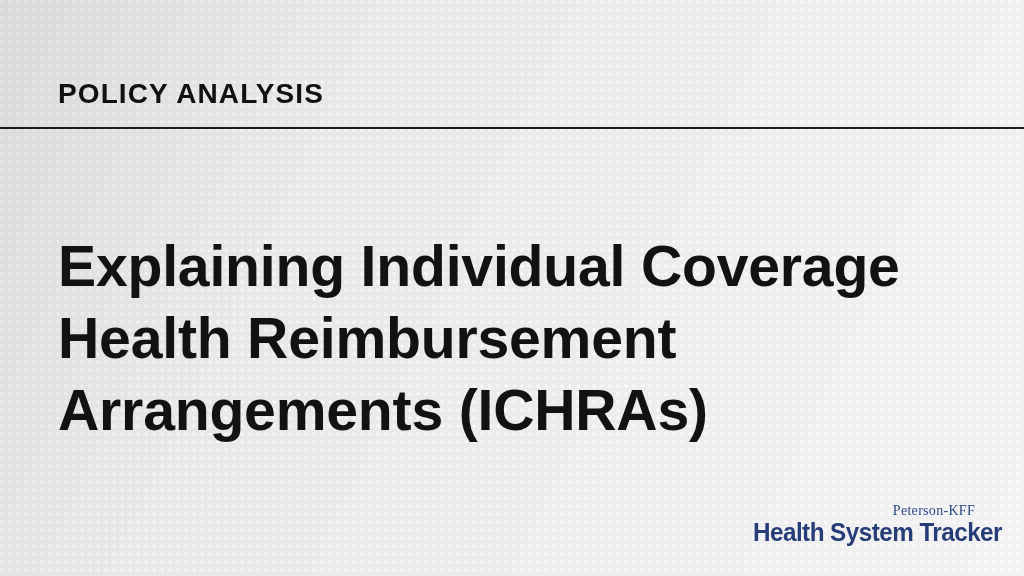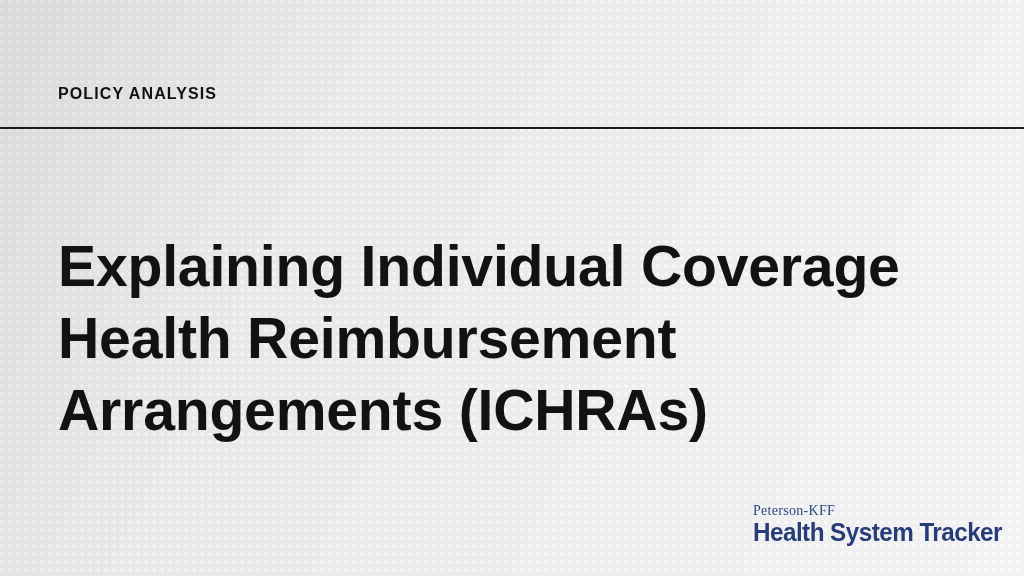--- a/index.html
+++ b/index.html
@@ -48,21 +48,21 @@
   #content {
     position: absolute;
     inset: 0;
   }
 
   
   #kicker {
     position: absolute;
     left: 58px;
     top: 79px;
-    font-size: 16px;
+    font-size: 28px;
     font-weight: 700;
     letter-spacing: 1.1px;
     color: #111111;
     line-height: 30px;
     white-space: nowrap;
   }
 
   
   #divider {
     position: absolute;
@@ -92,21 +92,21 @@
     transform: scaleX(0.985);
     transform-origin: left center;
   }
 
   
   #brand {
     position: absolute;
     left: 753px;
     top: 503px;
     width: 222px;
-    text-align: left;
+    text-align: right;
   }
 
   #brand-top {
     font-family: "Liberation Serif", serif;
     font-size: 14px;
     font-weight: 400;
     color: #2d4684;
     letter-spacing: 0.3px;
     line-height: 15px;
     white-space: nowrap;

